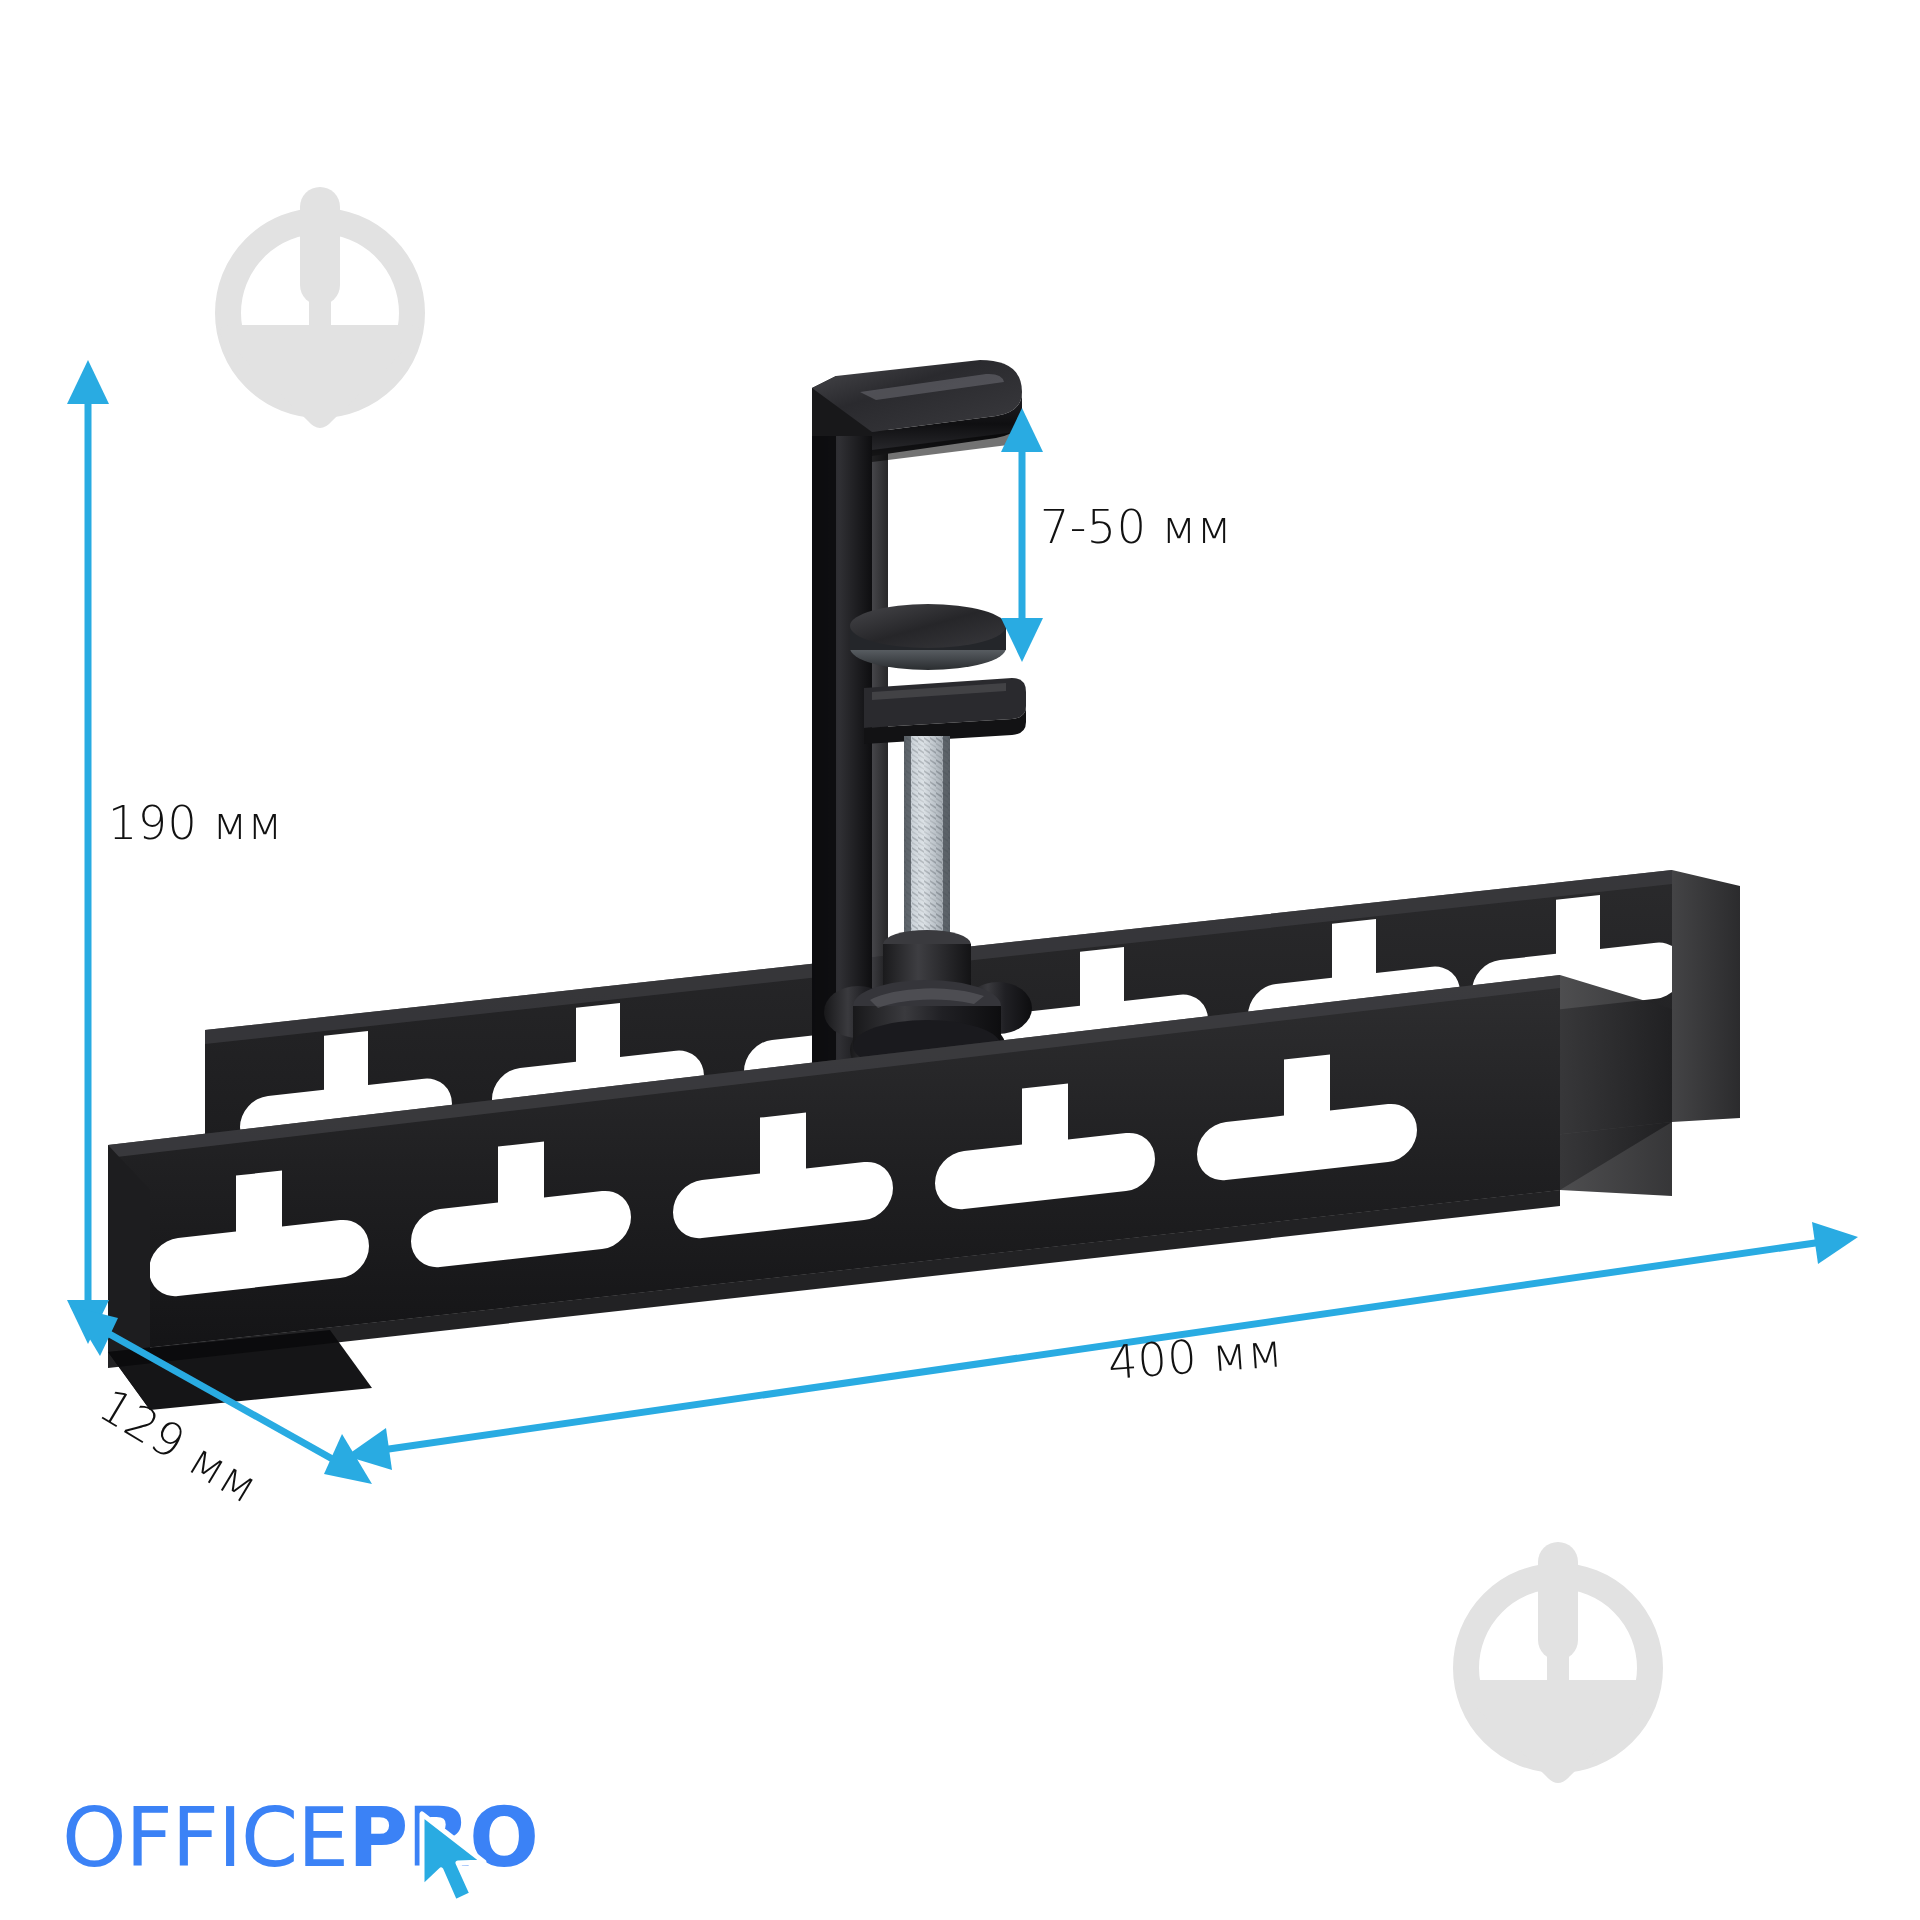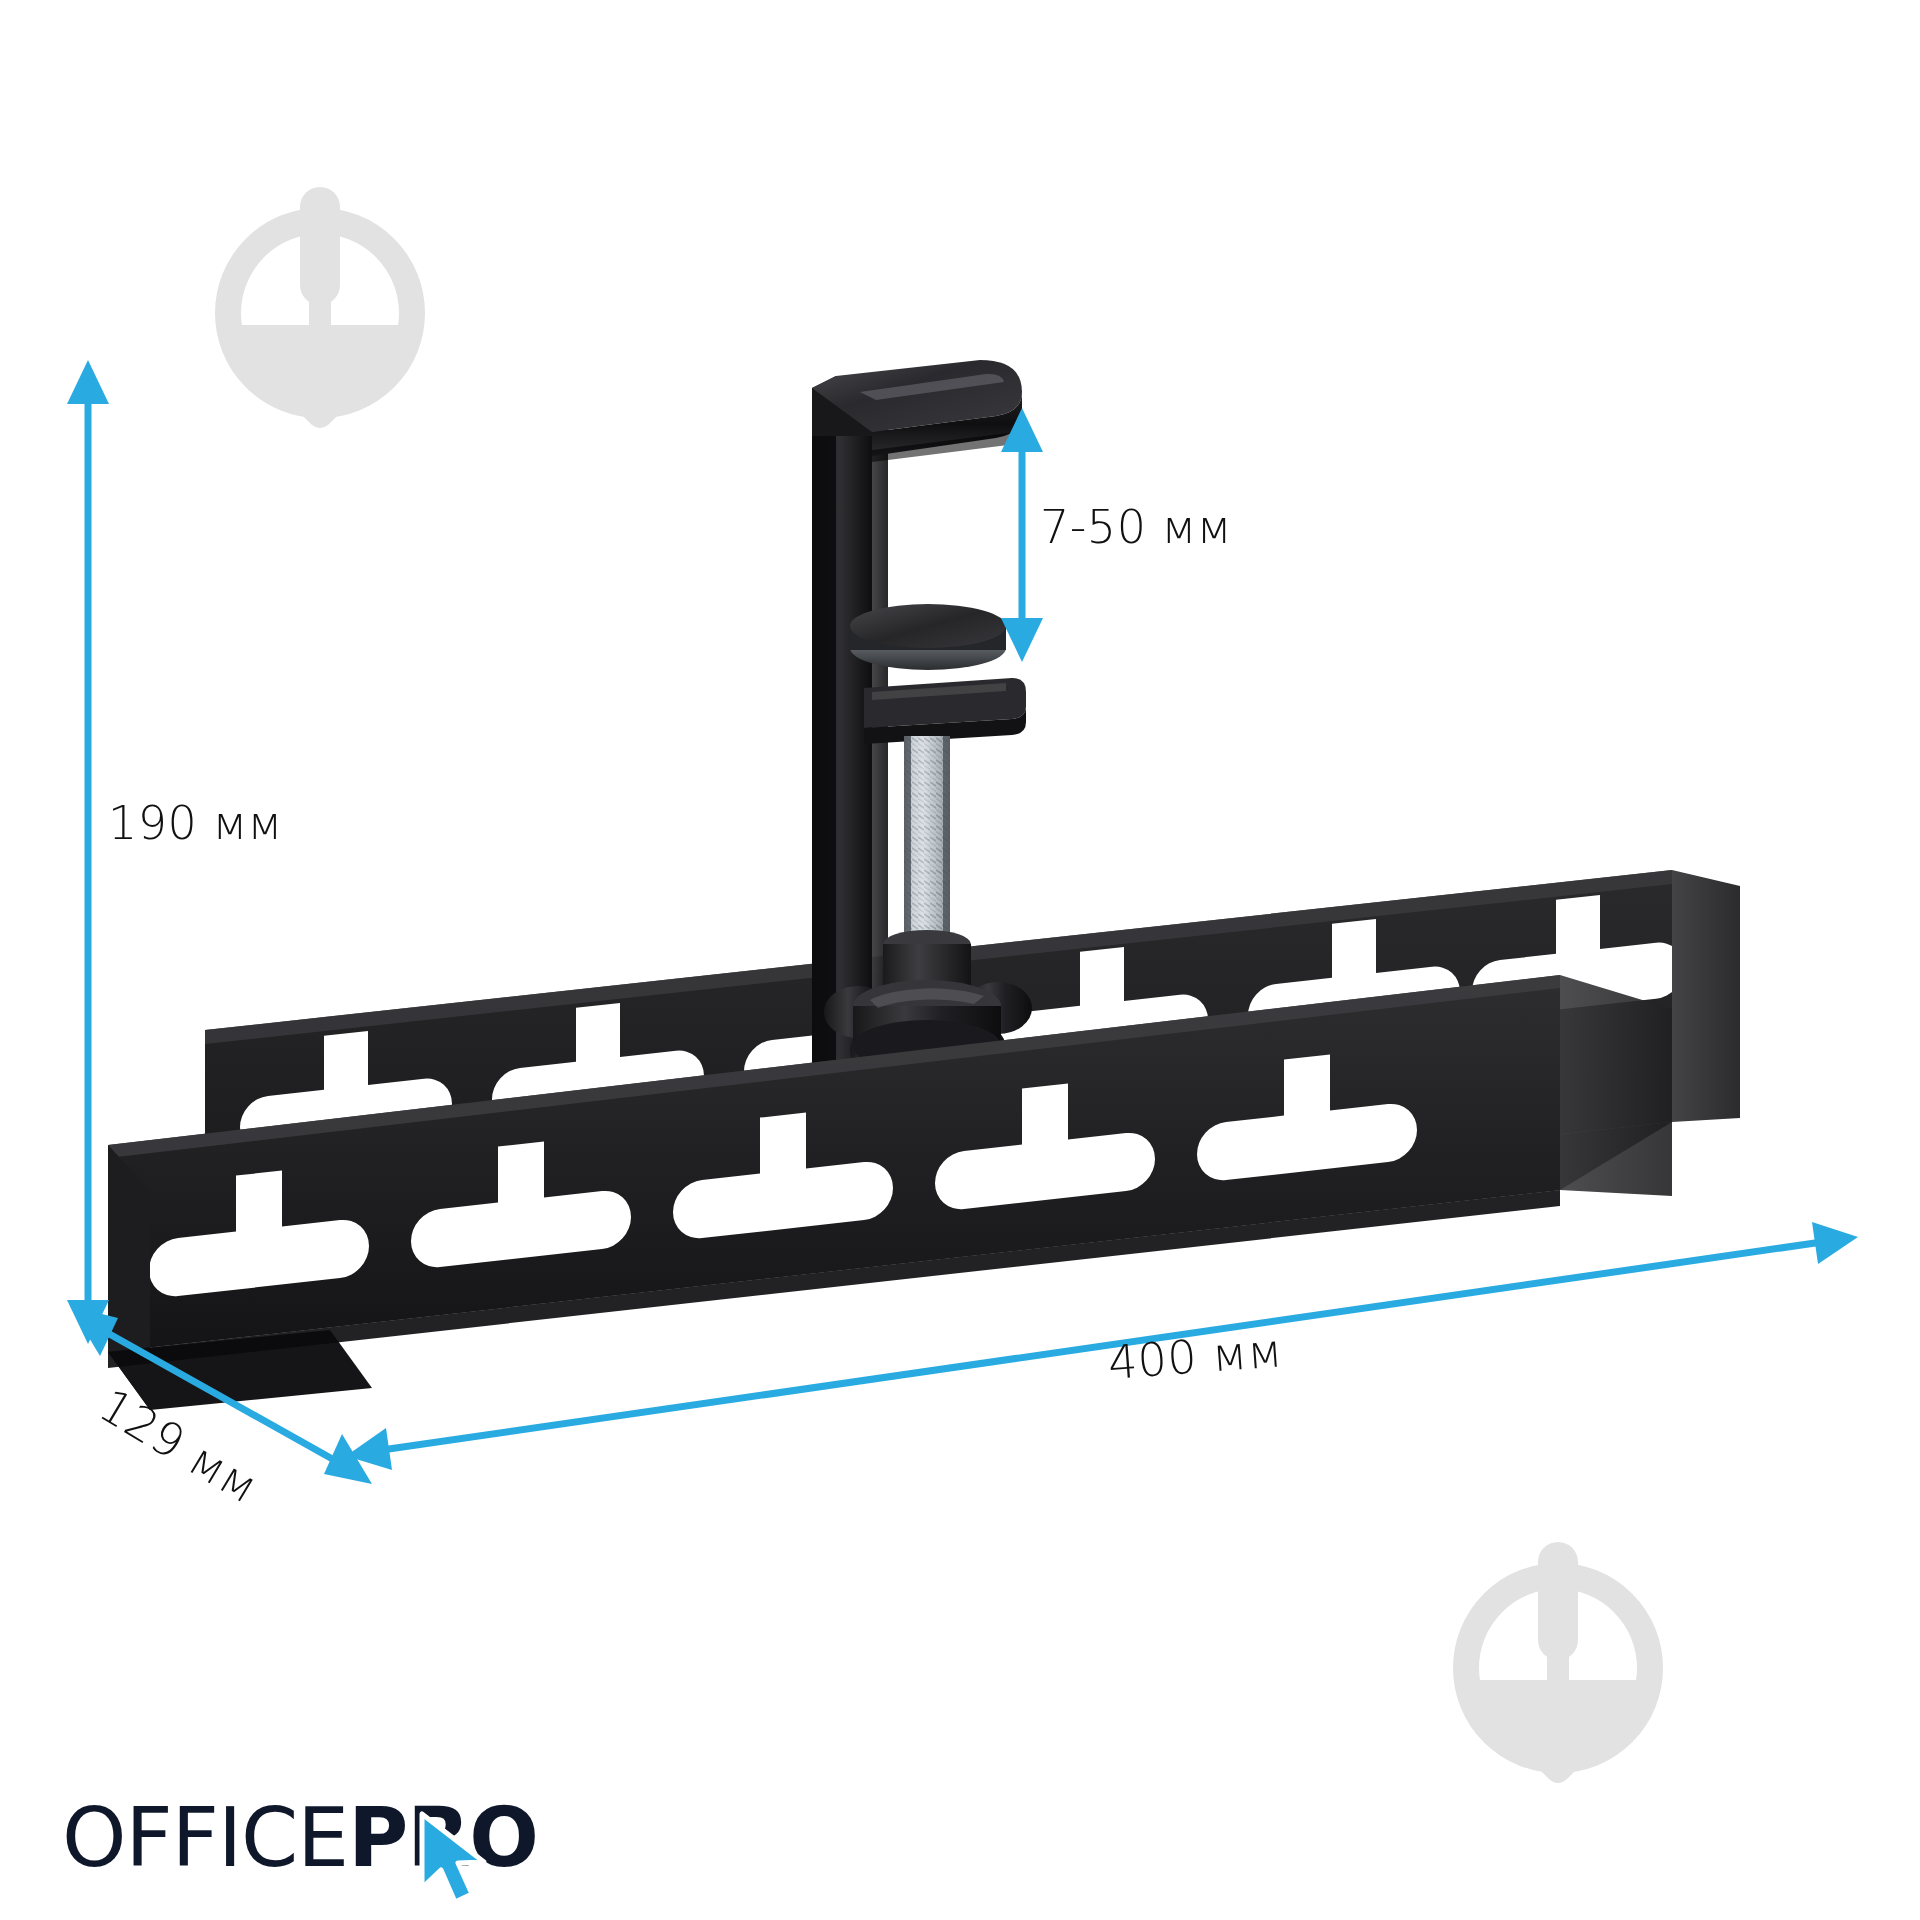--- a/index.html
+++ b/index.html
@@ -53,21 +53,21 @@
     position:absolute;
     left:62px; top:1778px;
     height:120px;
     display:flex;
     align-items:center;
   }
   .logo-text {
     font-family:"DejaVu Sans", sans-serif;
     font-size:82px;
     line-height:1;
-    color:#0f172a;
+    color:#3b82f6;
     letter-spacing:-1px;
   }
   .logo-thin { font-weight:400; }
   .logo-bold { font-weight:700; }
   #logo-cursor { position:absolute; left:352px; top:32px; }
 </style>
 </head>
 <body>
 
 <div id="stage">

